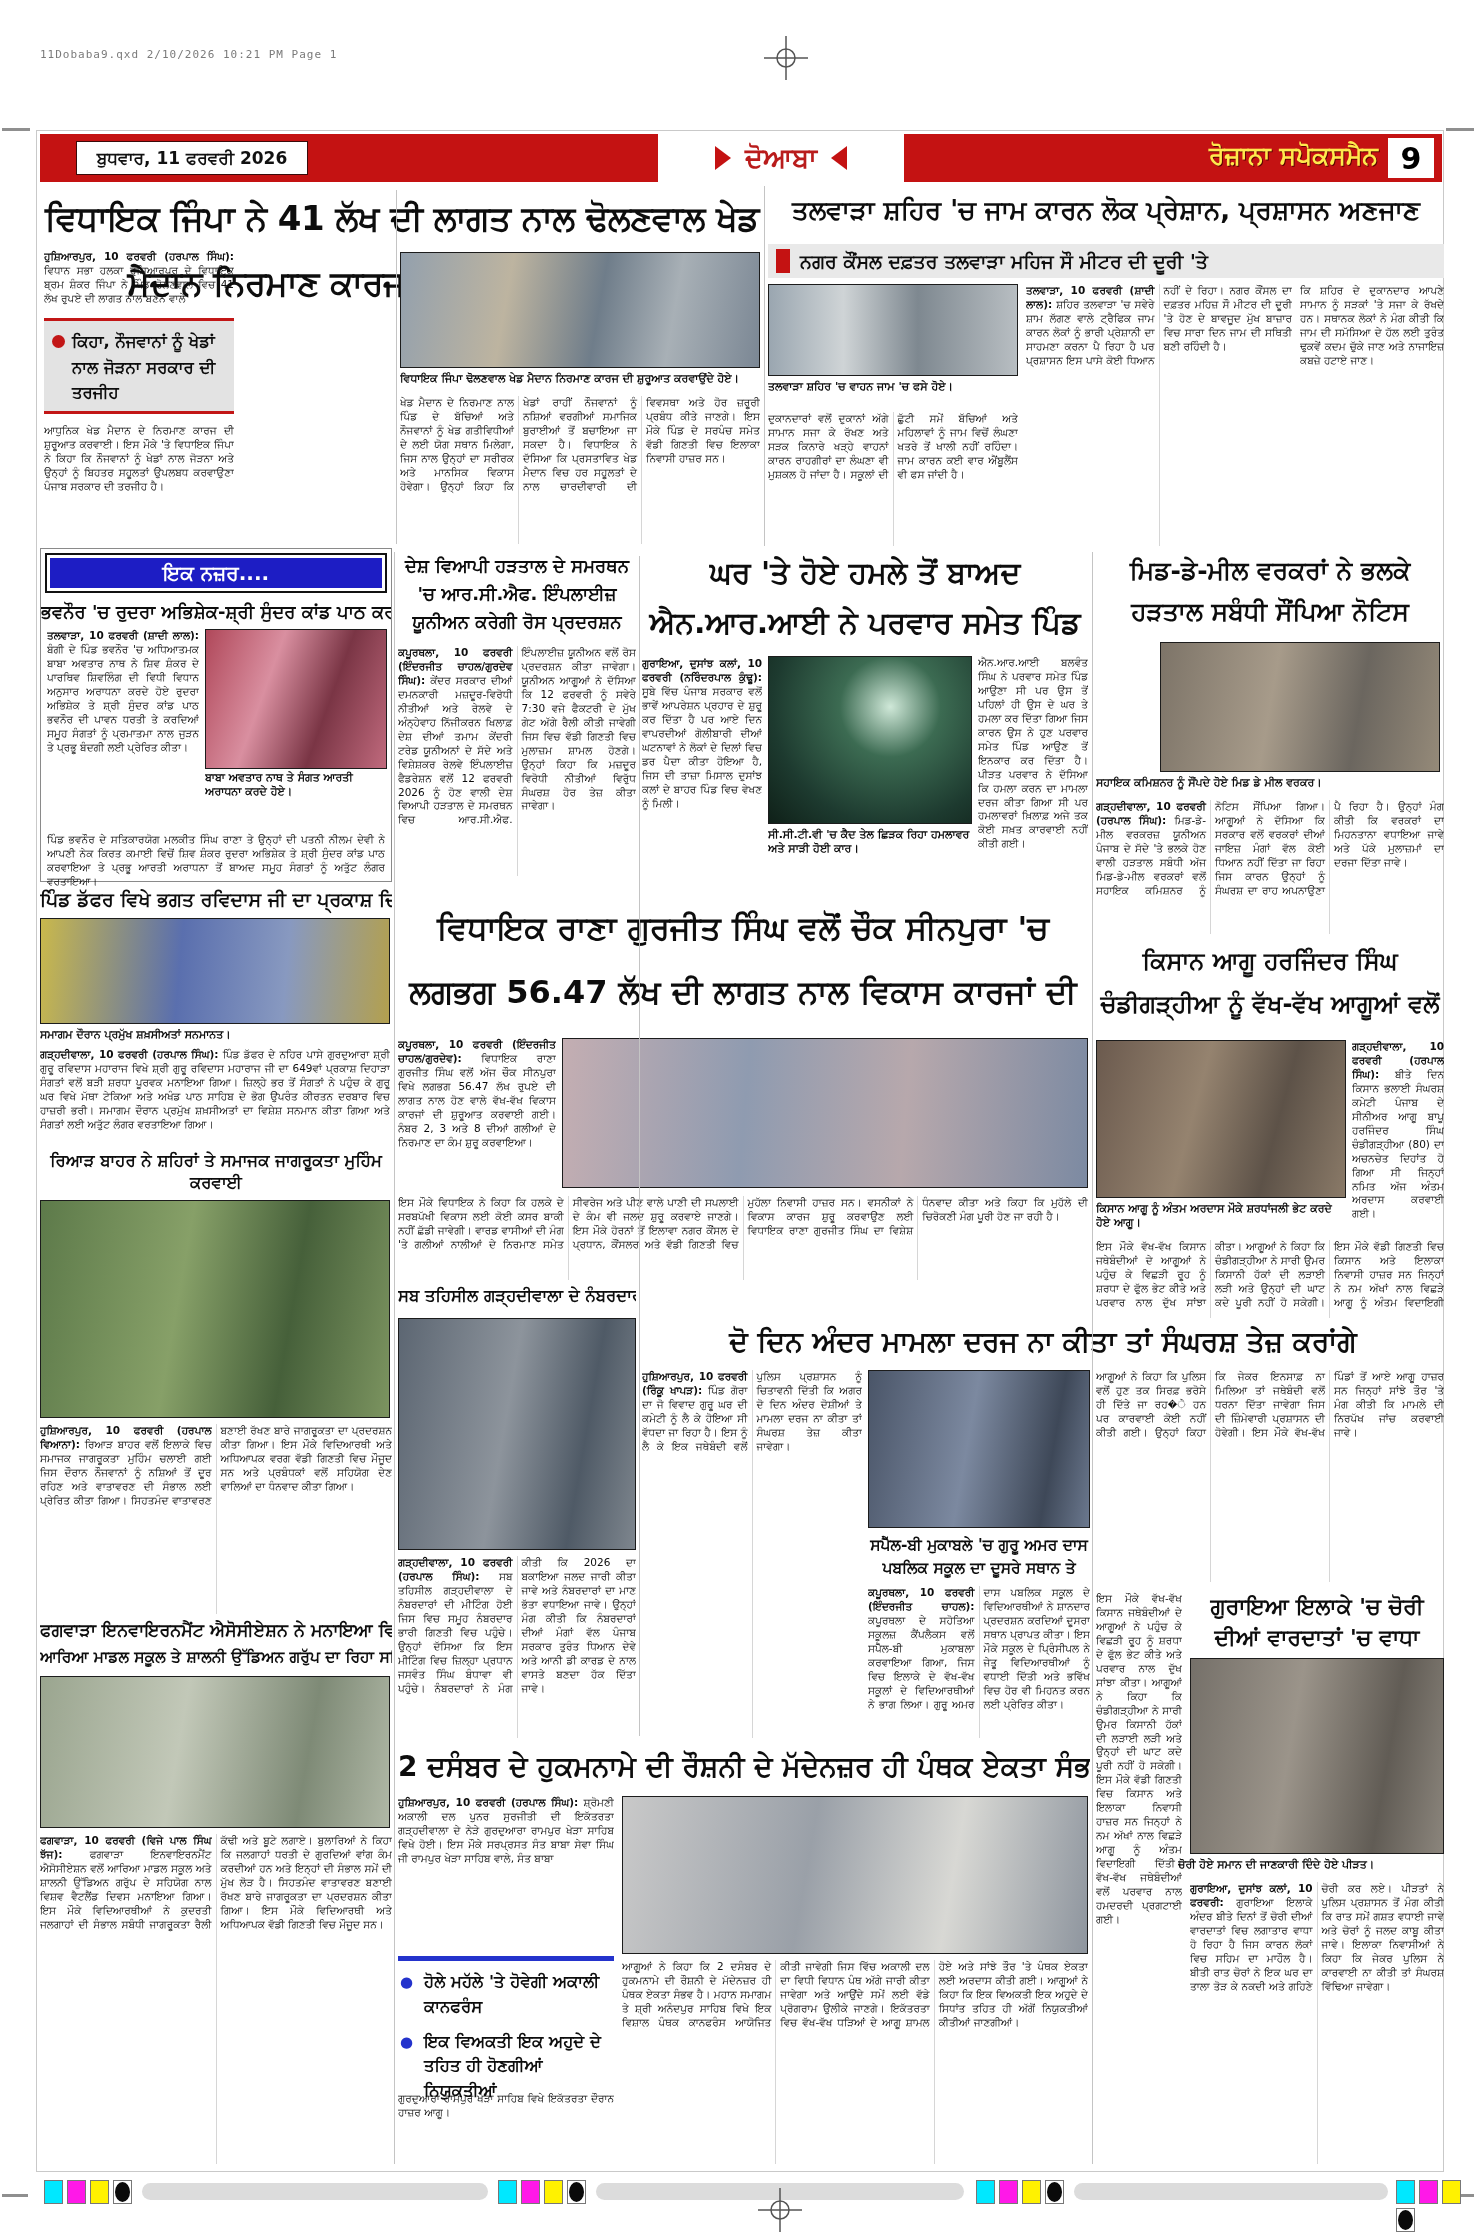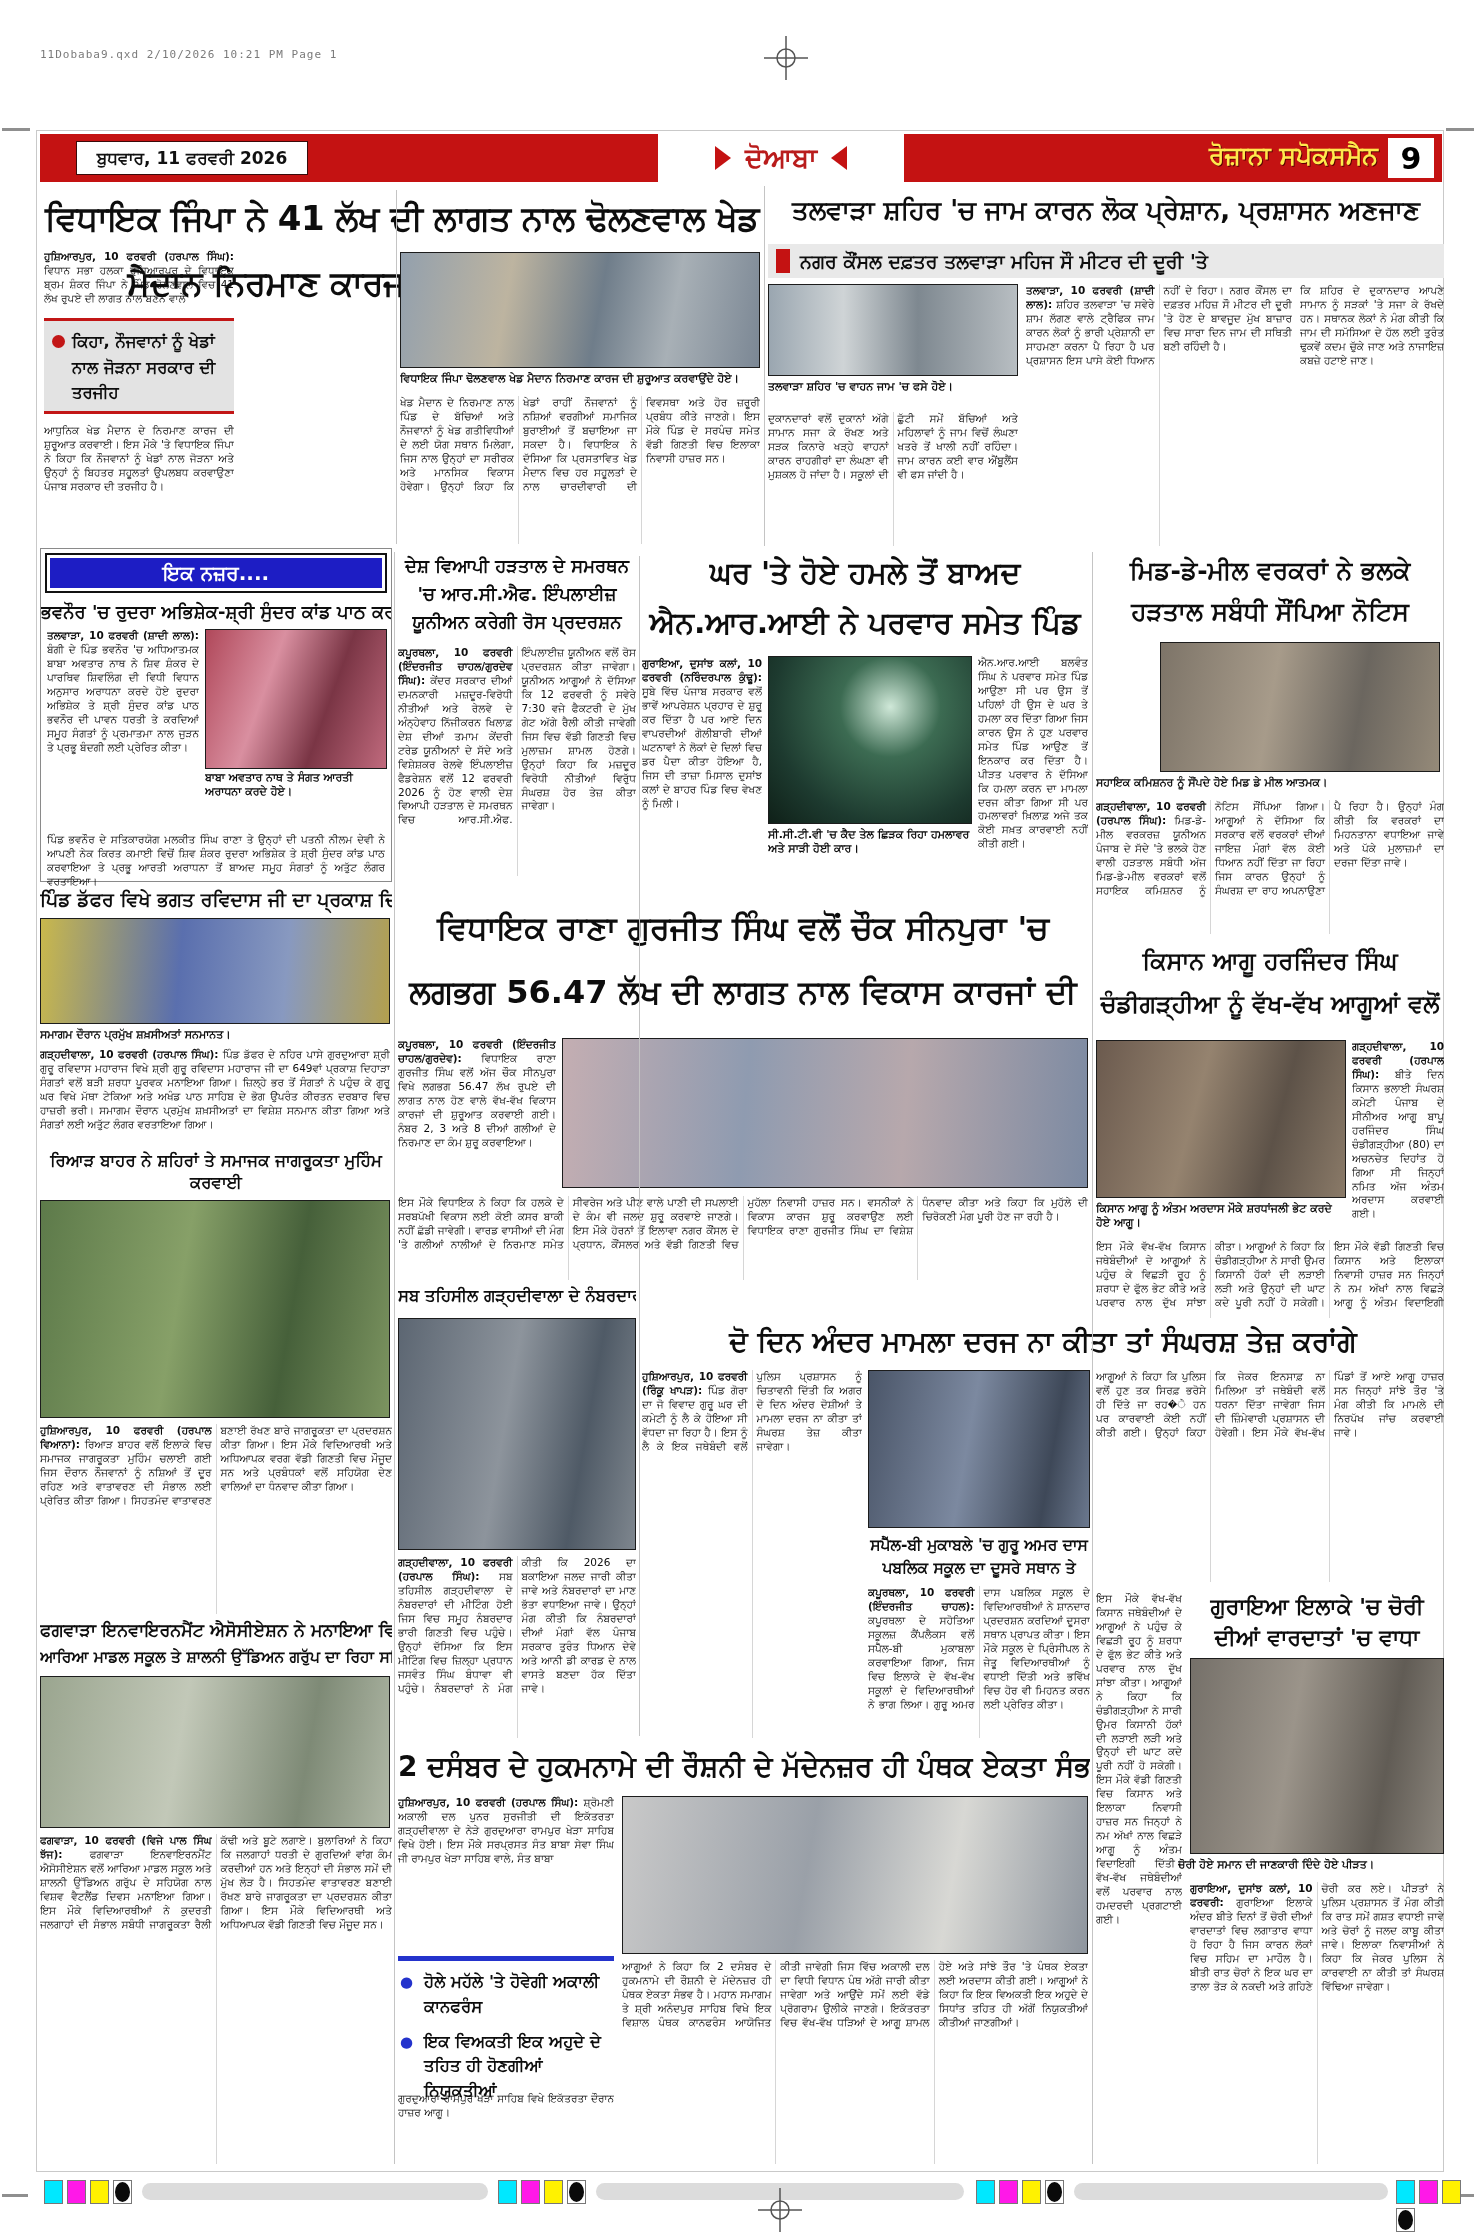--- a/index.html
+++ b/index.html
@@ -188,21 +188,21 @@
     <span>ਸੂਬੇ ਵਿੱਚ ਪੰਜਾਬ ਸਰਕਾਰ ਵਲੋਂ ਭਾਵੇਂ ਆਪਰੇਸ਼ਨ ਪ੍ਰਹਾਰ ਦੇ ਸ਼ੁਰੂ ਕਰ ਦਿੱਤਾ ਹੈ ਪਰ ਆਏ ਦਿਨ ਵਾਪਰਦੀਆਂ ਗੋਲੀਬਾਰੀ ਦੀਆਂ ਘਟਨਾਵਾਂ ਨੇ ਲੋਕਾਂ ਦੇ ਦਿਲਾਂ ਵਿਚ ਡਰ ਪੈਦਾ ਕੀਤਾ ਹੋਇਆ ਹੈ, ਜਿਸ ਦੀ ਤਾਜ਼ਾ ਮਿਸਾਲ ਦੁਸਾਂਝ ਕਲਾਂ ਦੇ ਬਾਹਰ ਪਿੰਡ ਵਿਚ ਵੇਖਣ ਨੂੰ ਮਿਲੀ।</span>
   </div>
   <div class="abs ph p5" style="left:768px;top:656px;width:204px;height:168px;"></div>
   <div class="abs cap" style="left:768px;top:828px;width:204px;height:46px;">ਸੀ.ਸੀ.ਟੀ.ਵੀ 'ਚ ਕੈਦ ਤੇਲ ਛਿੜਕ ਰਿਹਾ ਹਮਲਾਵਰ ਅਤੇ ਸਾੜੀ ਹੋਈ ਕਾਰ।</div>
   <div class="abs bt" style="left:978px;top:656px;width:110px;height:220px;">
     <span>ਐਨ.ਆਰ.ਆਈ ਬਲਵੰਤ ਸਿੰਘ ਨੇ ਪਰਵਾਰ ਸਮੇਤ ਪਿੰਡ ਆਉਣਾ ਸੀ ਪਰ ਉਸ ਤੋਂ ਪਹਿਲਾਂ ਹੀ ਉਸ ਦੇ ਘਰ ਤੇ ਹਮਲਾ ਕਰ ਦਿੱਤਾ ਗਿਆ ਜਿਸ ਕਾਰਨ ਉਸ ਨੇ ਹੁਣ ਪਰਵਾਰ ਸਮੇਤ ਪਿੰਡ ਆਉਣ ਤੋਂ ਇਨਕਾਰ ਕਰ ਦਿੱਤਾ ਹੈ। ਪੀੜਤ ਪਰਵਾਰ ਨੇ ਦੱਸਿਆ ਕਿ ਹਮਲਾ ਕਰਨ ਦਾ ਮਾਮਲਾ ਦਰਜ ਕੀਤਾ ਗਿਆ ਸੀ ਪਰ ਹਮਲਾਵਰਾਂ ਖ਼ਿਲਾਫ਼ ਅਜੇ ਤਕ ਕੋਈ ਸਖ਼ਤ ਕਾਰਵਾਈ ਨਹੀਂ ਕੀਤੀ ਗਈ।</span>
   </div>
 
   <div class="abs h2l" style="left:1096px;top:550px;width:348px;height:88px;font-size:25px;line-height:1.65;">ਮਿਡ-ਡੇ-ਮੀਲ ਵਰਕਰਾਂ ਨੇ ਭਲਕੇ ਹੜਤਾਲ ਸਬੰਧੀ ਸੌਂਪਿਆ ਨੋਟਿਸ</div>
   <div class="abs ph p6" style="left:1160px;top:642px;width:280px;height:130px;"></div>
-  <div class="abs cap" style="left:1096px;top:776px;width:348px;height:18px;">ਸਹਾਇਕ ਕਮਿਸ਼ਨਰ ਨੂੰ ਸੌਂਪਦੇ ਹੋਏ ਮਿਡ ਡੇ ਮੀਲ ਆਤਮਕ।</div>
+  <div class="abs cap" style="left:1096px;top:776px;width:348px;height:18px;">ਸਹਾਇਕ ਕਮਿਸ਼ਨਰ ਨੂੰ ਸੌਂਪਦੇ ਹੋਏ ਮਿਡ ਡੇ ਮੀਲ ਵਰਕਰ।</div>
   <div class="abs bt cols3" style="left:1096px;top:800px;width:348px;height:134px;">
     <span class="dl">ਗੜ੍ਹਦੀਵਾਲਾ, 10 ਫਰਵਰੀ (ਹਰਪਾਲ ਸਿੰਘ):</span>
     <span>ਮਿਡ-ਡੇ-ਮੀਲ ਵਰਕਰਜ਼ ਯੂਨੀਅਨ ਪੰਜਾਬ ਦੇ ਸੱਦੇ 'ਤੇ ਭਲਕੇ ਹੋਣ ਵਾਲੀ ਹੜਤਾਲ ਸਬੰਧੀ ਅੱਜ ਮਿਡ-ਡੇ-ਮੀਲ ਵਰਕਰਾਂ ਵਲੋਂ ਸਹਾਇਕ ਕਮਿਸ਼ਨਰ ਨੂੰ ਨੋਟਿਸ ਸੌਂਪਿਆ ਗਿਆ। ਆਗੂਆਂ ਨੇ ਦੱਸਿਆ ਕਿ ਸਰਕਾਰ ਵਲੋਂ ਵਰਕਰਾਂ ਦੀਆਂ ਜਾਇਜ਼ ਮੰਗਾਂ ਵੱਲ ਕੋਈ ਧਿਆਨ ਨਹੀਂ ਦਿੱਤਾ ਜਾ ਰਿਹਾ ਜਿਸ ਕਾਰਨ ਉਨ੍ਹਾਂ ਨੂੰ ਸੰਘਰਸ਼ ਦਾ ਰਾਹ ਅਪਨਾਉਣਾ ਪੈ ਰਿਹਾ ਹੈ। ਉਨ੍ਹਾਂ ਮੰਗ ਕੀਤੀ ਕਿ ਵਰਕਰਾਂ ਦਾ ਮਿਹਨਤਾਨਾ ਵਧਾਇਆ ਜਾਵੇ ਅਤੇ ਪੱਕੇ ਮੁਲਾਜ਼ਮਾਂ ਦਾ ਦਰਜਾ ਦਿੱਤਾ ਜਾਵੇ।</span>
   </div>
 
   <div class="abs h2l" style="left:398px;top:896px;width:690px;height:136px;font-size:32px;line-height:2.0;">ਵਿਧਾਇਕ ਰਾਣਾ ਗੁਰਜੀਤ ਸਿੰਘ ਵਲੋਂ ਚੌਕ ਸੀਨਪੁਰਾ 'ਚ ਲਗਭਗ 56.47 ਲੱਖ ਦੀ ਲਾਗਤ ਨਾਲ ਵਿਕਾਸ ਕਾਰਜਾਂ ਦੀ ਸ਼ੁਰੂਆਤ</div>
   <div class="abs bt" style="left:398px;top:1038px;width:158px;height:154px;">
     <span class="dl">ਕਪੂਰਥਲਾ, 10 ਫਰਵਰੀ (ਇੰਦਰਜੀਤ ਚਾਹਲ/ਗੁਰਦੇਵ):</span>
     <span>ਵਿਧਾਇਕ ਰਾਣਾ ਗੁਰਜੀਤ ਸਿੰਘ ਵਲੋਂ ਅੱਜ ਚੌਕ ਸੀਨਪੁਰਾ ਵਿਖੇ ਲਗਭਗ 56.47 ਲੱਖ ਰੁਪਏ ਦੀ ਲਾਗਤ ਨਾਲ ਹੋਣ ਵਾਲੇ ਵੱਖ-ਵੱਖ ਵਿਕਾਸ ਕਾਰਜਾਂ ਦੀ ਸ਼ੁਰੂਆਤ ਕਰਵਾਈ ਗਈ। ਨੰਬਰ 2, 3 ਅਤੇ 8 ਦੀਆਂ ਗਲੀਆਂ ਦੇ ਨਿਰਮਾਣ ਦਾ ਕੰਮ ਸ਼ੁਰੂ ਕਰਵਾਇਆ।</span>
   </div>

